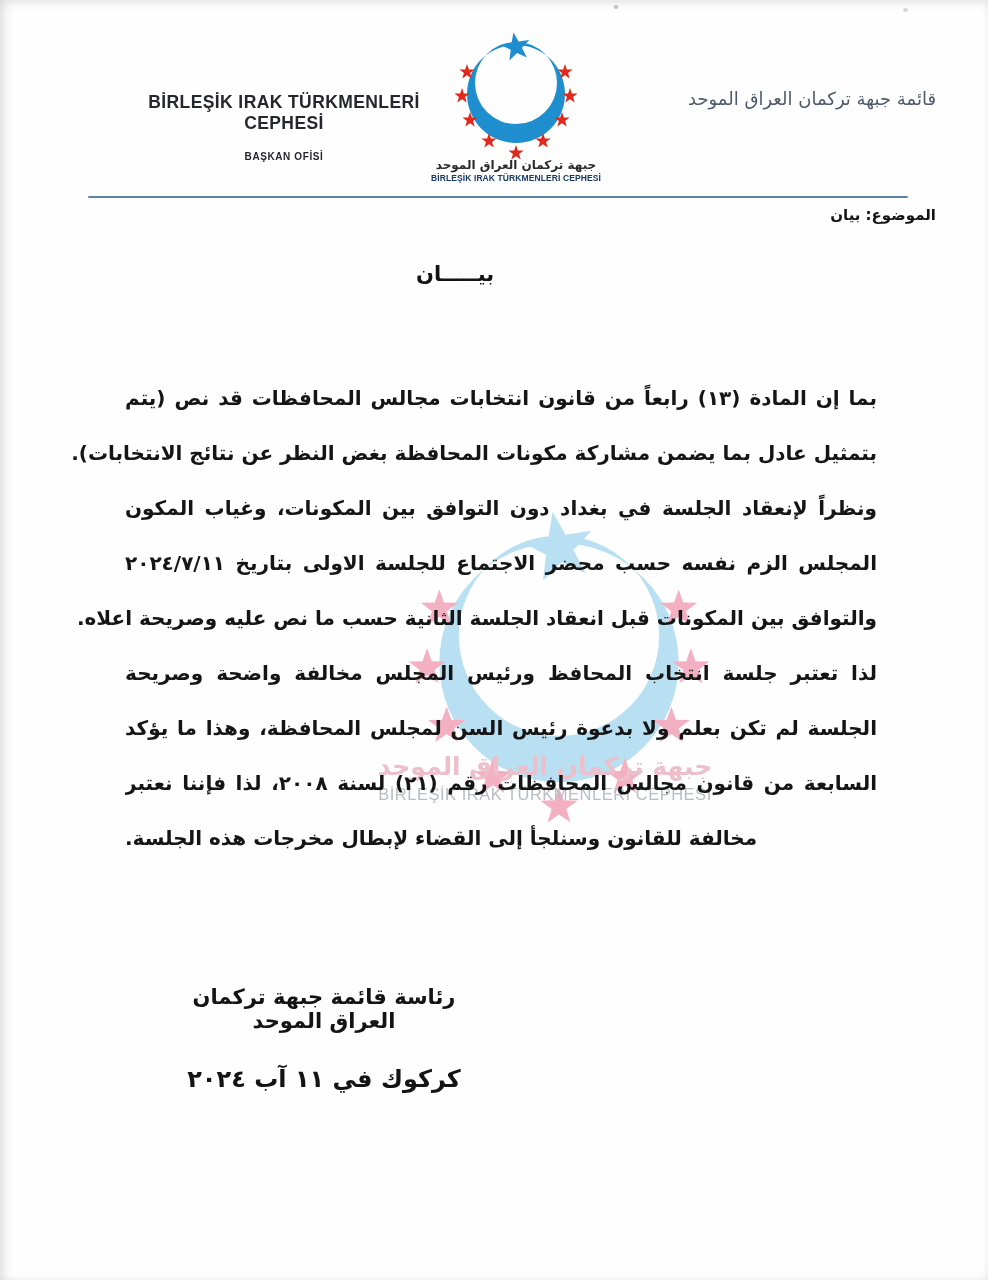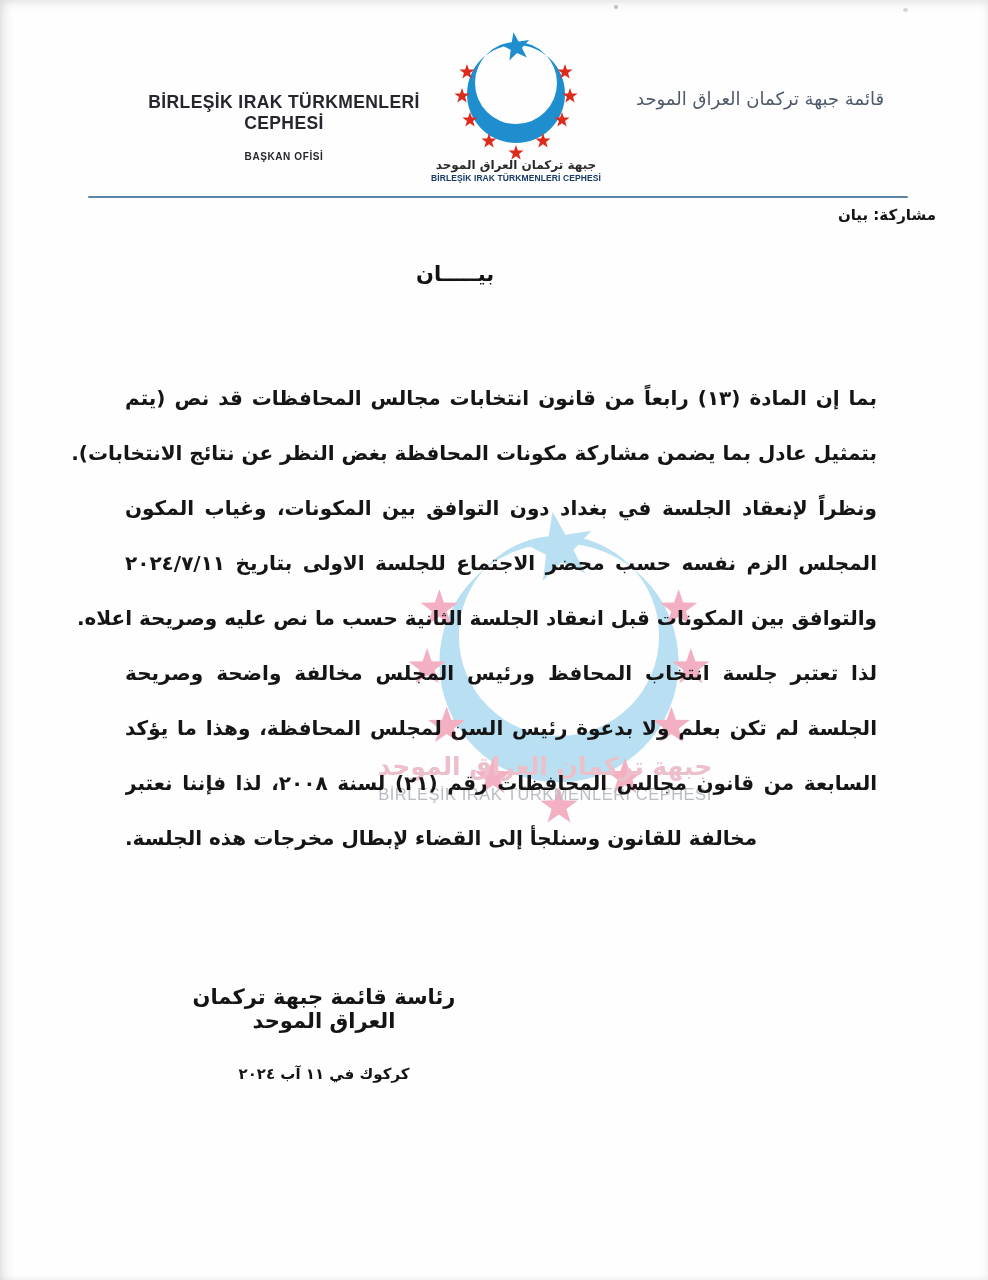--- a/index.html
+++ b/index.html
@@ -13,21 +13,21 @@
   
   .org-latin {
     position:absolute; left:128px; top:92px; width:312px;
     text-align:center; color:#26262e;
     font-family:"Liberation Sans", sans-serif; font-weight:bold;
   }
   .org-latin .l1 { font-size:17.5px; letter-spacing:.4px; }
   .org-latin .l2 { font-size:10px; margin-top:17px; letter-spacing:.6px; }
   .org-arabic {
     position:absolute; right:52px; top:88px; width:300px;
-    direction:rtl; text-align:left; color:#4e5a6b; font-size:18px;
+    direction:rtl; text-align:right; color:#4e5a6b; font-size:18px;
   }
   .org-arabic .l2 { margin-top:23px; }
   .logo-wrap { position:absolute; left:430px; top:30px; width:172px; height:156px; }
   .logo-caption-ar {
     position:absolute; left:424px; top:158px; width:184px; text-align:center;
     direction:rtl; font-size:12px; font-weight:bold; color:#2b2b2b;
   }
   .logo-caption-tr {
     position:absolute; left:418px; top:173px; width:196px; text-align:center;
     font-family:"Liberation Sans", sans-serif; font-size:8.5px; font-weight:bold;
@@ -53,21 +53,21 @@
   .body-text { position:absolute; left:125px; top:371px; width:752px;
     direction:rtl; z-index:2; color:var(--body-color,#151515);
     font-size:20px; font-weight:bold; }
   .body-line { height:55px; line-height:55px; white-space:nowrap; }
   .body-line.full { text-align:justify; text-align-last:justify; white-space:normal;
     height:55px; overflow:hidden; }
   .body-line.last { text-align:left; }
   
   .signature { position:absolute; left:158px; top:985px; width:332px; text-align:center;
     direction:rtl; font-size:21px; font-weight:bold; color:#141414; z-index:2; }
-  .signature .s2 { margin-top:32px; font-size:15px; }
+  .signature .s2 { margin-top:32px; font-size:24px; }
   
   .logo-svg .crescent { fill:var(--logo-crescent,#1e8ece); }
   .logo-svg .redstar  { fill:var(--logo-star,#dd2a1b); }
   .logo-svg .bluestar { fill:var(--logo-crescent,#1e8ece); }
   .wm-svg .crescent { fill:var(--wm-crescent,#b9e0f2); }
   .wm-svg .redstar  { fill:var(--wm-star,#f3b0c2); }
   .wm-svg .bluestar { fill:var(--wm-crescent,#b9e0f2); }
   
   .speck { position:absolute; background:#8a8a8a; border-radius:50%; opacity:.55; z-index:3; }
 </style>
@@ -121,21 +121,21 @@
   <div class="logo-caption-ar">جبهة تركمان العراق الموحد</div>
   <div class="logo-caption-tr">BİRLEŞİK IRAK TÜRKMENLERİ CEPHESİ</div>
 
   <div class="org-arabic">
     <div class="l1">قائمة جبهة تركمان العراق الموحد</div>
   </div>
 
   <div class="divider"></div>
 
   <div class="meta">
-    <div class="row">مشاركة: بيان</div>
+    <div class="row">الموضوع: بيان</div>
   </div>
 
   <div class="doc-title">بيـــــان</div>
 
   <div class="body-text">
       <div class="body-line full">بما إن المادة (١٣) رابعاً من قانون انتخابات مجالس المحافظات قد نص (يتم تقاسم السلطة</div>
       <div class="body-line last">بتمثيل عادل بما يضمن مشاركة مكونات المحافظة بغض النظر عن نتائج الانتخابات).</div>
       <div class="body-line full">ونظراً لإنعقاد الجلسة في بغداد دون التوافق بين المكونات، وغياب المكون التركماني وبما إن</div>
       <div class="body-line full">المجلس الزم نفسه حسب محضر الاجتماع للجلسة الاولى بتاريخ ٢٠٢٤/٧/١١ بضرورة التشاور</div>
       <div class="body-line last">والتوافق بين المكونات قبل انعقاد الجلسة الثانية حسب ما نص عليه وصريحة اعلاه.</div>

